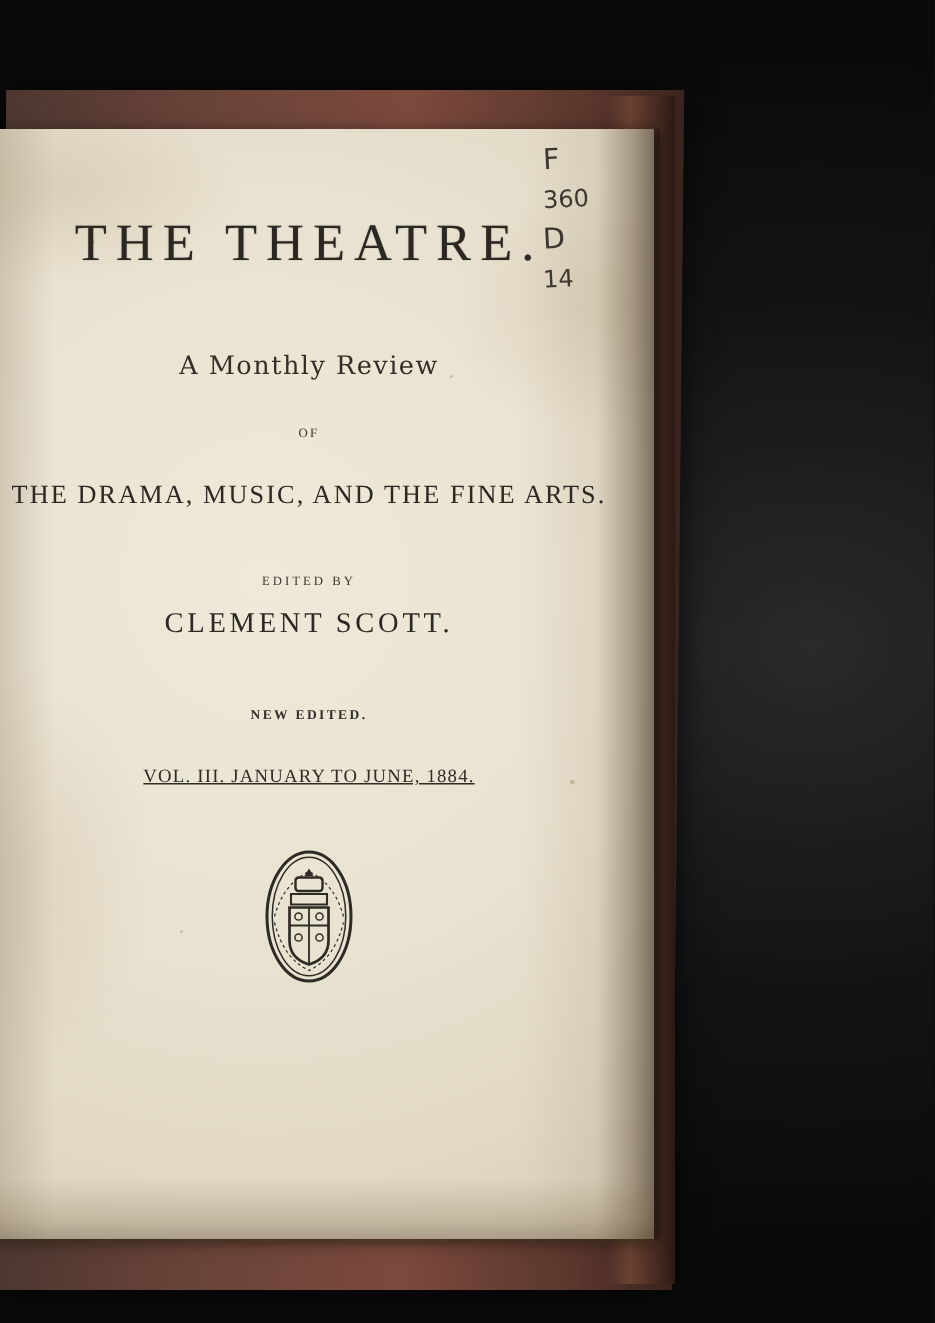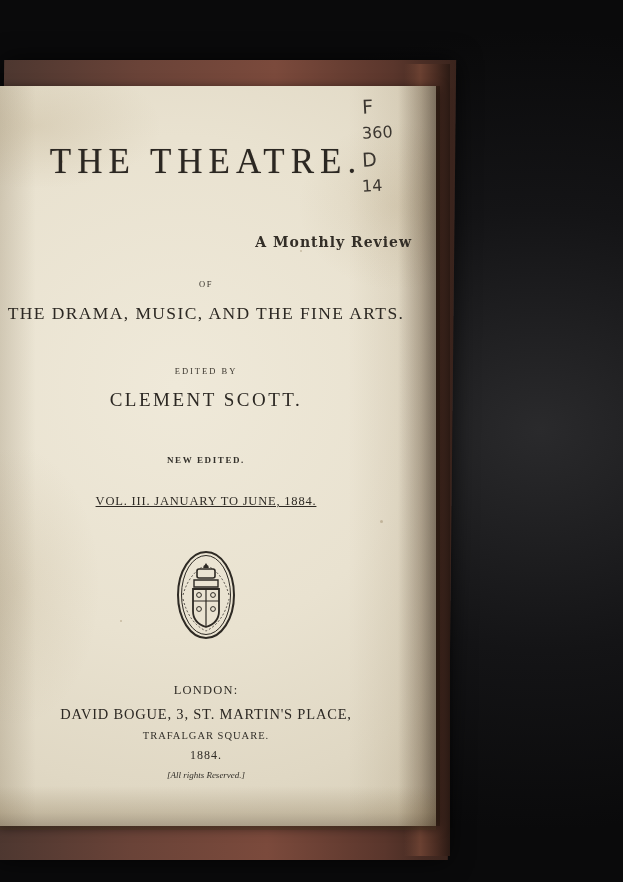--- a/index.html
+++ b/index.html
@@ -101,35 +101,34 @@
   .title {
     margin-top: 56px;
     font-size: 35px;
     letter-spacing: 6px;
     font-family: "Liberation Serif", serif;
     color: #2b2722;
     text-shadow: 0 0 1px rgba(60,50,35,0.35);
   }
   .subtitle-blackletter {
     margin-top: 52px;
-    font-size: 14px;
+    font-size: 17px;
     font-family: "DejaVu Serif", serif;
-    font-weight: bold;
+    font-weight: normal;
     letter-spacing: 1px;
     color: #332e27;
-    text-align: right;
   }
   .of {
     margin-top: 29px;
     font-size: 8.5px;
     letter-spacing: 1.5px;
     color: #3a352d;
   }
   .drama-line {
-    margin-top: 14px;
+    margin-top: 26px;
     font-size: 17.5px;
     letter-spacing: 1.4px;
     color: #2c2823;
   }
   .edited-by {
     margin-top: 42px;
     font-size: 8.5px;
     letter-spacing: 2px;
     color: #3a352d;
   }
@@ -271,27 +270,20 @@
         <path d="M31 40 v38 M18 52 h26" stroke="#2e2a24" stroke-width="1.2"></path>
         <circle cx="24" cy="46" r="2.4" fill="none" stroke="#2e2a24" stroke-width="1"></circle>
         <circle cx="38" cy="46" r="2.4" fill="none" stroke="#2e2a24" stroke-width="1"></circle>
         <circle cx="24" cy="60" r="2.4" fill="none" stroke="#2e2a24" stroke-width="1"></circle>
         <circle cx="38" cy="60" r="2.4" fill="none" stroke="#2e2a24" stroke-width="1"></circle>
         <path d="M8 46 q6 -22 23 -30 q17 8 23 30" fill="none" stroke="#2e2a24" stroke-width="0.8" stroke-dasharray="2 2"></path>
         <path d="M8 50 q6 24 23 32 q17 -8 23 -32" fill="none" stroke="#2e2a24" stroke-width="0.8" stroke-dasharray="2 2"></path>
       </svg>
     </div>
 
-    <div class="imprint">
-      <div class="imprint-city">LONDON:</div>
-      <div class="imprint-pub">DAVID BOGUE, 3, ST. MARTIN'S PLACE,</div>
-      <div class="imprint-addr">TRAFALGAR SQUARE.</div>
-      <div class="imprint-year">1884.</div>
-      <div class="imprint-rights">[All rights Reserved.]</div>
-    </div>
 
   </div>
 
   <div class="shelfmark">
     <div>F</div>
     <div class="sm-num">360</div>
     <div>D</div>
     <div class="sm-num">14</div>
   </div>
 

